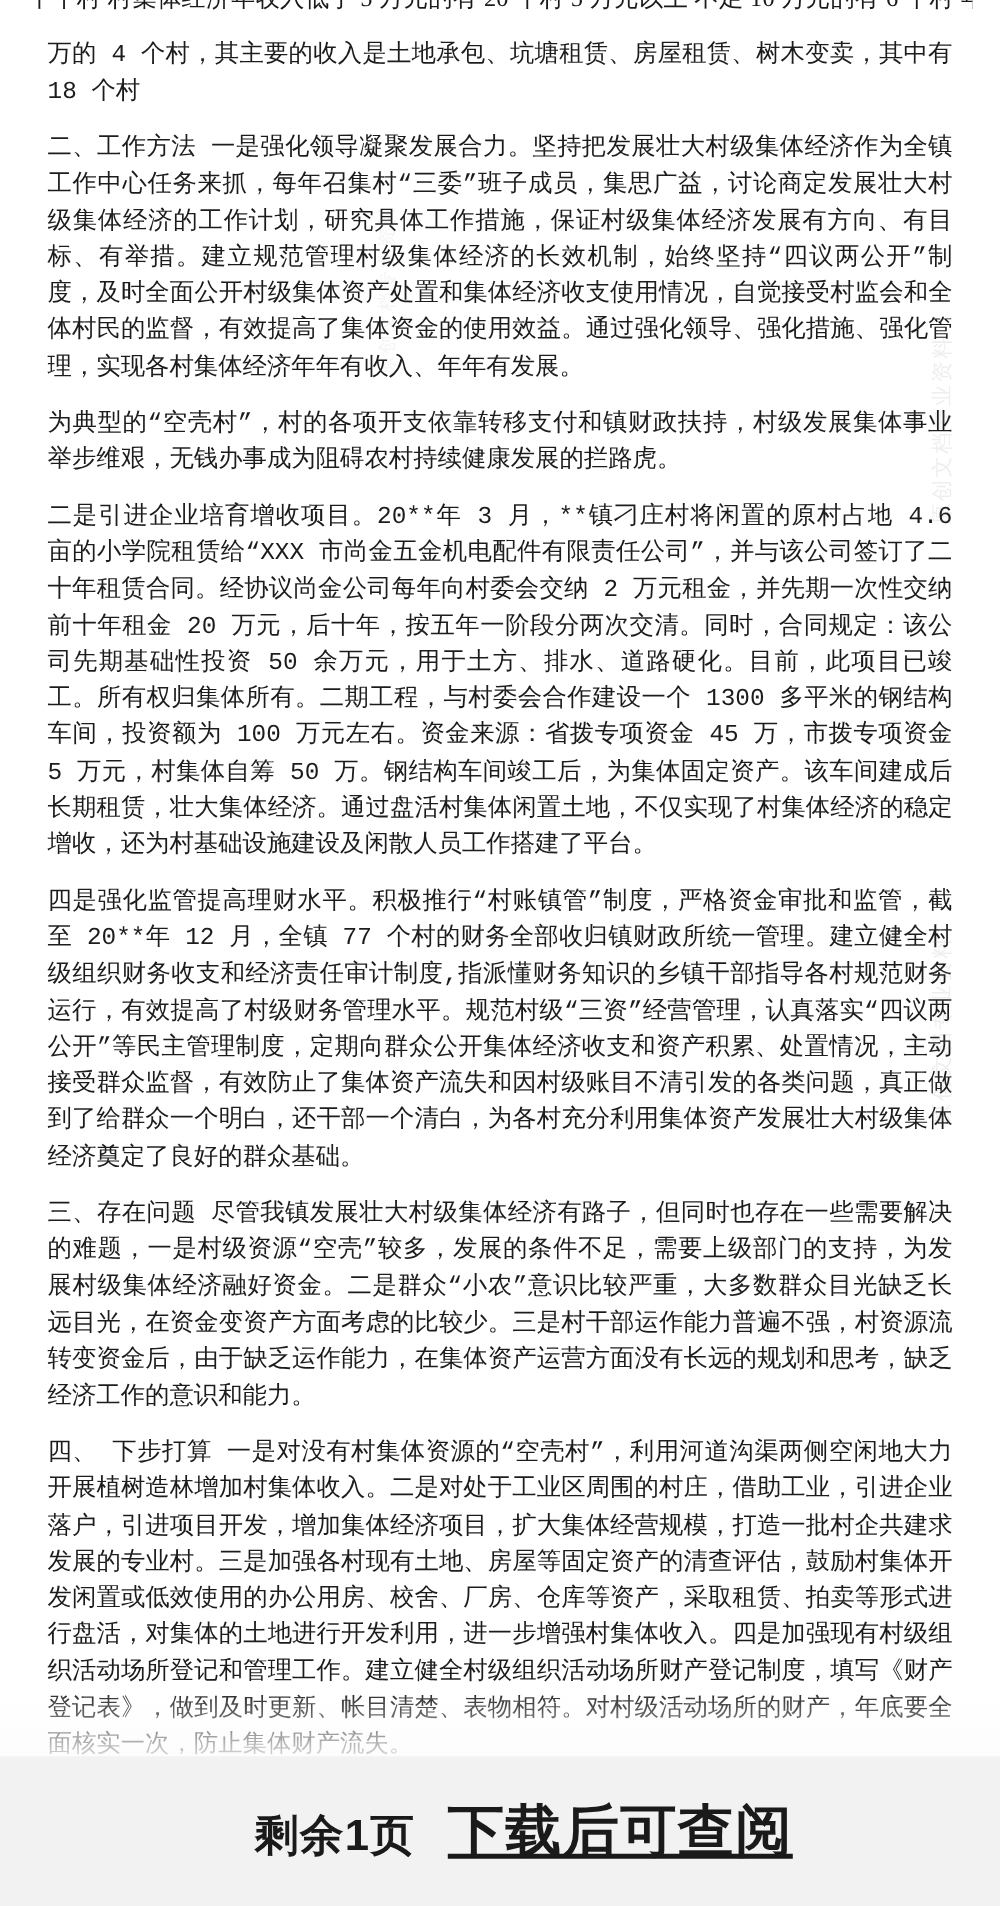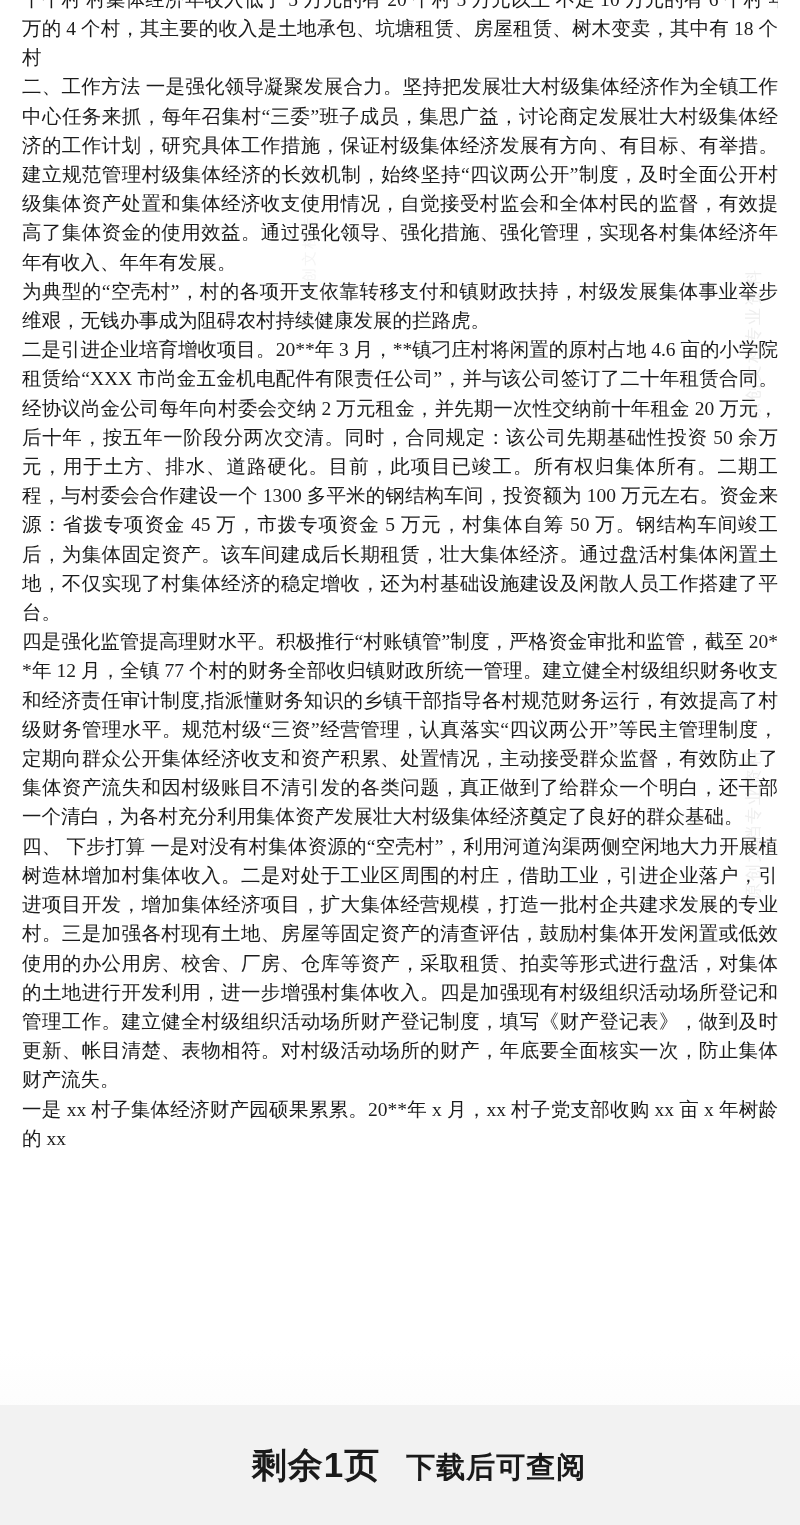--- a/index.html
+++ b/index.html
@@ -46,26 +46,27 @@
     position: absolute;
     top: 14px;
     left: 22px;
     width: 756px;
     font-size: 19.5px;
     line-height: 29.2px;
     color: #1c1c1c;
     text-align: justify;
   }
   .doc-body p {
-    margin: 0;
+    margin: 16px;
     padding: 0;
     text-indent: 0;
     text-align: justify;
     text-justify: inter-ideograph;
     word-break: break-all;
+    font-family: Liberation Mono, monospace;
   }
   
   .watermark {
     position: absolute;
     color: rgba(150,150,150,0.16);
     font-size: 17px;
     letter-spacing: 2px;
     font-family: "Liberation Sans", sans-serif;
     transform: rotate(-90deg);
     transform-origin: left top;
@@ -103,39 +104,41 @@
     font-family: "Liberation Sans", "DejaVu Sans", sans-serif;
     font-weight: bold;
     color: #1a1a1a;
     margin-left: 38px;
   }
   .footer-remain {
     font-size: 35px;
     letter-spacing: 1px;
   }
   .footer-action {
-    font-size: 29px;
+    font-size: 45px;
     letter-spacing: 1px;
+    text-decoration: underline;
   }
 </style>
 </head>
 <body>
 
 <div class="page">
 
   <div class="clipped-top">
     <span>十个村 村集体经济年收入低于 5 万元的有 20 个村 5 万元以上 不足 10 万元的有 6 个村 年收入超过 10</span>
   </div>
 
   <div class="doc-body">
     <p>万的 4 个村，其主要的收入是土地承包、坑塘租赁、房屋租赁、树木变卖，其中有 18 个村</p>
     <p>二、工作方法  一是强化领导凝聚发展合力。坚持把发展壮大村级集体经济作为全镇工作中心任务来抓，每年召集村“三委”班子成员，集思广益，讨论商定发展壮大村级集体经济的工作计划，研究具体工作措施，保证村级集体经济发展有方向、有目标、有举措。建立规范管理村级集体经济的长效机制，始终坚持“四议两公开”制度，及时全面公开村级集体资产处置和集体经济收支使用情况，自觉接受村监会和全体村民的监督，有效提高了集体资金的使用效益。通过强化领导、强化措施、强化管理，实现各村集体经济年年有收入、年年有发展。</p>
     <p>为典型的“空壳村”，村的各项开支依靠转移支付和镇财政扶持，村级发展集体事业举步维艰，无钱办事成为阻碍农村持续健康发展的拦路虎。</p>
     <p>二是引进企业培育增收项目。20**年 3 月，**镇刁庄村将闲置的原村占地 4.6 亩的小学院租赁给“XXX 市尚金五金机电配件有限责任公司”，并与该公司签订了二十年租赁合同。经协议尚金公司每年向村委会交纳 2 万元租金，并先期一次性交纳前十年租金 20 万元，后十年，按五年一阶段分两次交清。同时，合同规定：该公司先期基础性投资 50 余万元，用于土方、排水、道路硬化。目前，此项目已竣工。所有权归集体所有。二期工程，与村委会合作建设一个 1300 多平米的钢结构车间，投资额为 100 万元左右。资金来源：省拨专项资金 45 万，市拨专项资金 5 万元，村集体自筹 50 万。钢结构车间竣工后，为集体固定资产。该车间建成后长期租赁，壮大集体经济。通过盘活村集体闲置土地，不仅实现了村集体经济的稳定增收，还为村基础设施建设及闲散人员工作搭建了平台。</p>
     <p>四是强化监管提高理财水平。积极推行“村账镇管”制度，严格资金审批和监管，截至 20**年 12 月，全镇 77 个村的财务全部收归镇财政所统一管理。建立健全村级组织财务收支和经济责任审计制度,指派懂财务知识的乡镇干部指导各村规范财务运行，有效提高了村级财务管理水平。规范村级“三资”经营管理，认真落实“四议两公开”等民主管理制度，定期向群众公开集体经济收支和资产积累、处置情况，主动接受群众监督，有效防止了集体资产流失和因村级账目不清引发的各类问题，真正做到了给群众一个明白，还干部一个清白，为各村充分利用集体资产发展壮大村级集体经济奠定了良好的群众基础。</p>
+    <p>三、存在问题  尽管我镇发展壮大村级集体经济有路子，但同时也存在一些需要解决的难题，一是村级资源“空壳”较多，发展的条件不足，需要上级部门的支持，为发展村级集体经济融好资金。二是群众“小农”意识比较严重，大多数群众目光缺乏长远目光，在资金变资产方面考虑的比较少。三是村干部运作能力普遍不强，村资源流转变资金后，由于缺乏运作能力，在集体资产运营方面没有长远的规划和思考，缺乏经济工作的意识和能力。</p>
     <p>四、 下步打算  一是对没有村集体资源的“空壳村”，利用河道沟渠两侧空闲地大力开展植树造林增加村集体收入。二是对处于工业区周围的村庄，借助工业，引进企业落户，引进项目开发，增加集体经济项目，扩大集体经营规模，打造一批村企共建求发展的专业村。三是加强各村现有土地、房屋等固定资产的清查评估，鼓励村集体开发闲置或低效使用的办公用房、校舍、厂房、仓库等资产，采取租赁、拍卖等形式进行盘活，对集体的土地进行开发利用，进一步增强村集体收入。四是加强现有村级组织活动场所登记和管理工作。建立健全村级组织活动场所财产登记制度，填写《财产登记表》，做到及时更新、帐目清楚、表物相符。对村级活动场所的财产，年底要全面核实一次，防止集体财产流失。</p>
     <p>一是 xx 村子集体经济财产园硕果累累。20**年 x 月，xx 村子党支部收购 xx 亩 x 年树龄的 xx</p>
   </div>
 
   <div class="watermark wm1">原创文档专业资料</div>
   <div class="watermark wm2">原创文档专业资料</div>
   <div class="watermark wm3">原创文档专业资料</div>
 
   <div class="fade"></div>
 

